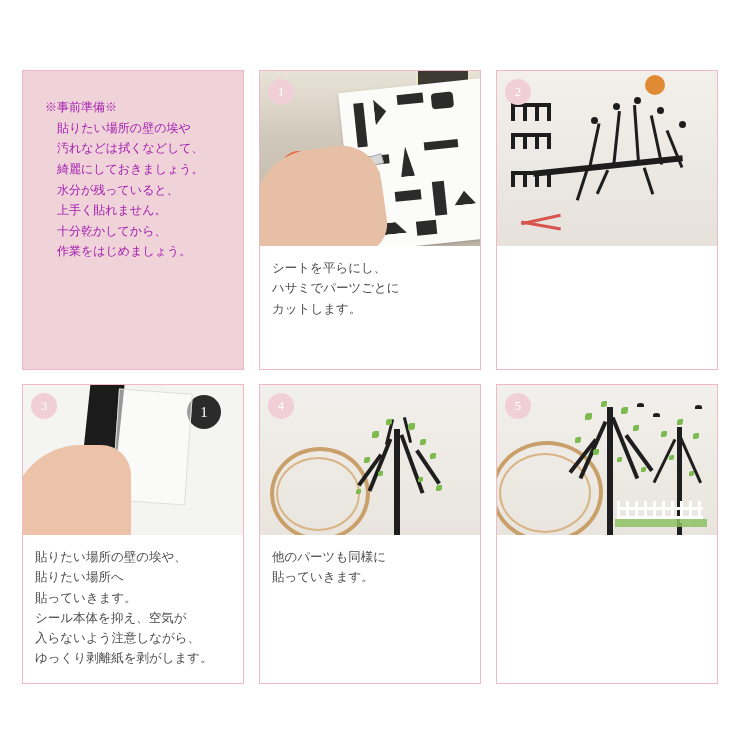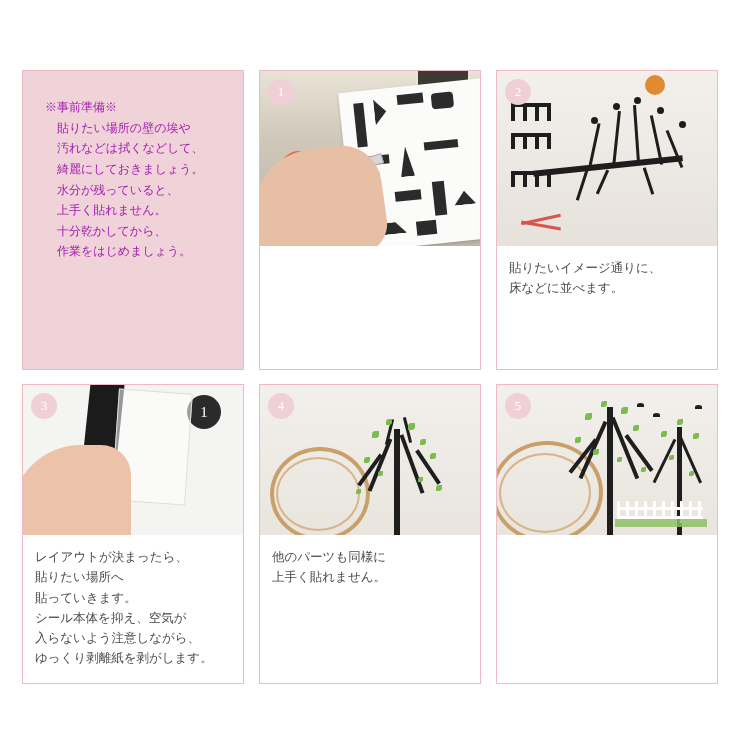--- a/index.html
+++ b/index.html
@@ -205,20 +205,23 @@
           <div class="decal" style="left:18px;top:134px;width:36px;height:12px;clip-path:polygon(0 100%,30% 0,70% 0,100% 100%);"></div>
           <div class="decal" style="left:64px;top:136px;width:20px;height:14px;"></div>
         </div>
 
         <div class="scissor-blade" style="left:52px;top:92px;width:70px;height:8px;transform:rotate(-16deg);"></div>
         <div class="scissor-blade" style="left:52px;top:104px;width:66px;height:7px;transform:rotate(-6deg);"></div>
         <div class="scissor-handle" style="left:20px;top:80px;"></div>
         <div class="scissor-handle" style="left:22px;top:106px;"></div>
         <div class="hand"></div>
       </div>
+      <div class="caption">シートを平らにし、
+ハサミでパーツごとに
+カットします。</div>
     </div>
 
     <div class="card">
       <div class="photo s2">
         <div class="badge">2</div>
         <div class="acorn"></div>
 
         <div class="branch" style="left:36px;top:92px;width:150px;height:6px;transform:rotate(-6deg);"></div>
 
         <div class="branch" style="left:14px;top:32px;width:40px;height:4px;"></div>
@@ -252,34 +255,32 @@
         <div class="branch" style="left:116px;top:32px;width:7px;height:7px;border-radius:50%;"></div>
         <div class="branch" style="left:137px;top:26px;width:7px;height:7px;border-radius:50%;"></div>
         <div class="branch" style="left:160px;top:36px;width:7px;height:7px;border-radius:50%;"></div>
         <div class="branch" style="left:182px;top:50px;width:7px;height:7px;border-radius:50%;"></div>
 
         <div class="scissors2">
           <div style="position:absolute;left:0;top:2px;width:40px;height:3px;background:#d9534f;transform:rotate(-12deg);"></div>
           <div style="position:absolute;left:0;top:8px;width:40px;height:3px;background:#d9534f;transform:rotate(10deg);"></div>
         </div>
       </div>
-      <div class="caption">貼りたいイメージ通りに、
-床などに並べます。</div>
     </div>
 
     <div class="card tall">
       <div class="photo s3">
         <div class="wall"></div>
         <div class="numtag">1</div>
         <div class="strip"></div>
         <div class="film"></div>
         <div class="hand3"></div>
         <div class="badge">3</div>
       </div>
-      <div class="caption">レイアウトが決まったら、
+      <div class="caption">貼りたい場所の壁の埃や、
 貼りたい場所へ
 貼っていきます。
 シール本体を抑え、空気が
 入らないよう注意しながら、
 ゆっくり剥離紙を剥がします。</div>
     </div>
 
     <div class="card tall">
       <div class="photo wallscene">
         <div class="badge">4</div>
@@ -300,21 +301,21 @@
         <div class="leaf" style="left:148px;top:38px;width:7px;height:7px;"></div>
         <div class="leaf" style="left:160px;top:54px;width:6px;height:6px;"></div>
         <div class="leaf" style="left:170px;top:68px;width:6px;height:6px;"></div>
         <div class="leaf" style="left:104px;top:72px;width:6px;height:6px;"></div>
         <div class="leaf" style="left:118px;top:86px;width:5px;height:5px;"></div>
         <div class="leaf" style="left:158px;top:92px;width:5px;height:5px;"></div>
         <div class="leaf" style="left:176px;top:100px;width:6px;height:6px;"></div>
         <div class="leaf" style="left:96px;top:104px;width:5px;height:5px;"></div>
       </div>
       <div class="caption">他のパーツも同様に
-上手く貼れません。</div>
+貼っていきます。</div>
     </div>
 
     <div class="card tall">
       <div class="photo wallscene">
         <div class="badge">5</div>
 
         <div class="basket" style="left:-6px;top:56px;width:104px;height:94px;border-color:#c9a06a;"></div>
         <div class="basket" style="left:2px;top:68px;width:88px;height:76px;border-width:2px;border-color:#d8b486;"></div>
 
         <div class="tree-trunk" style="left:110px;top:22px;width:6px;height:128px;"></div>

